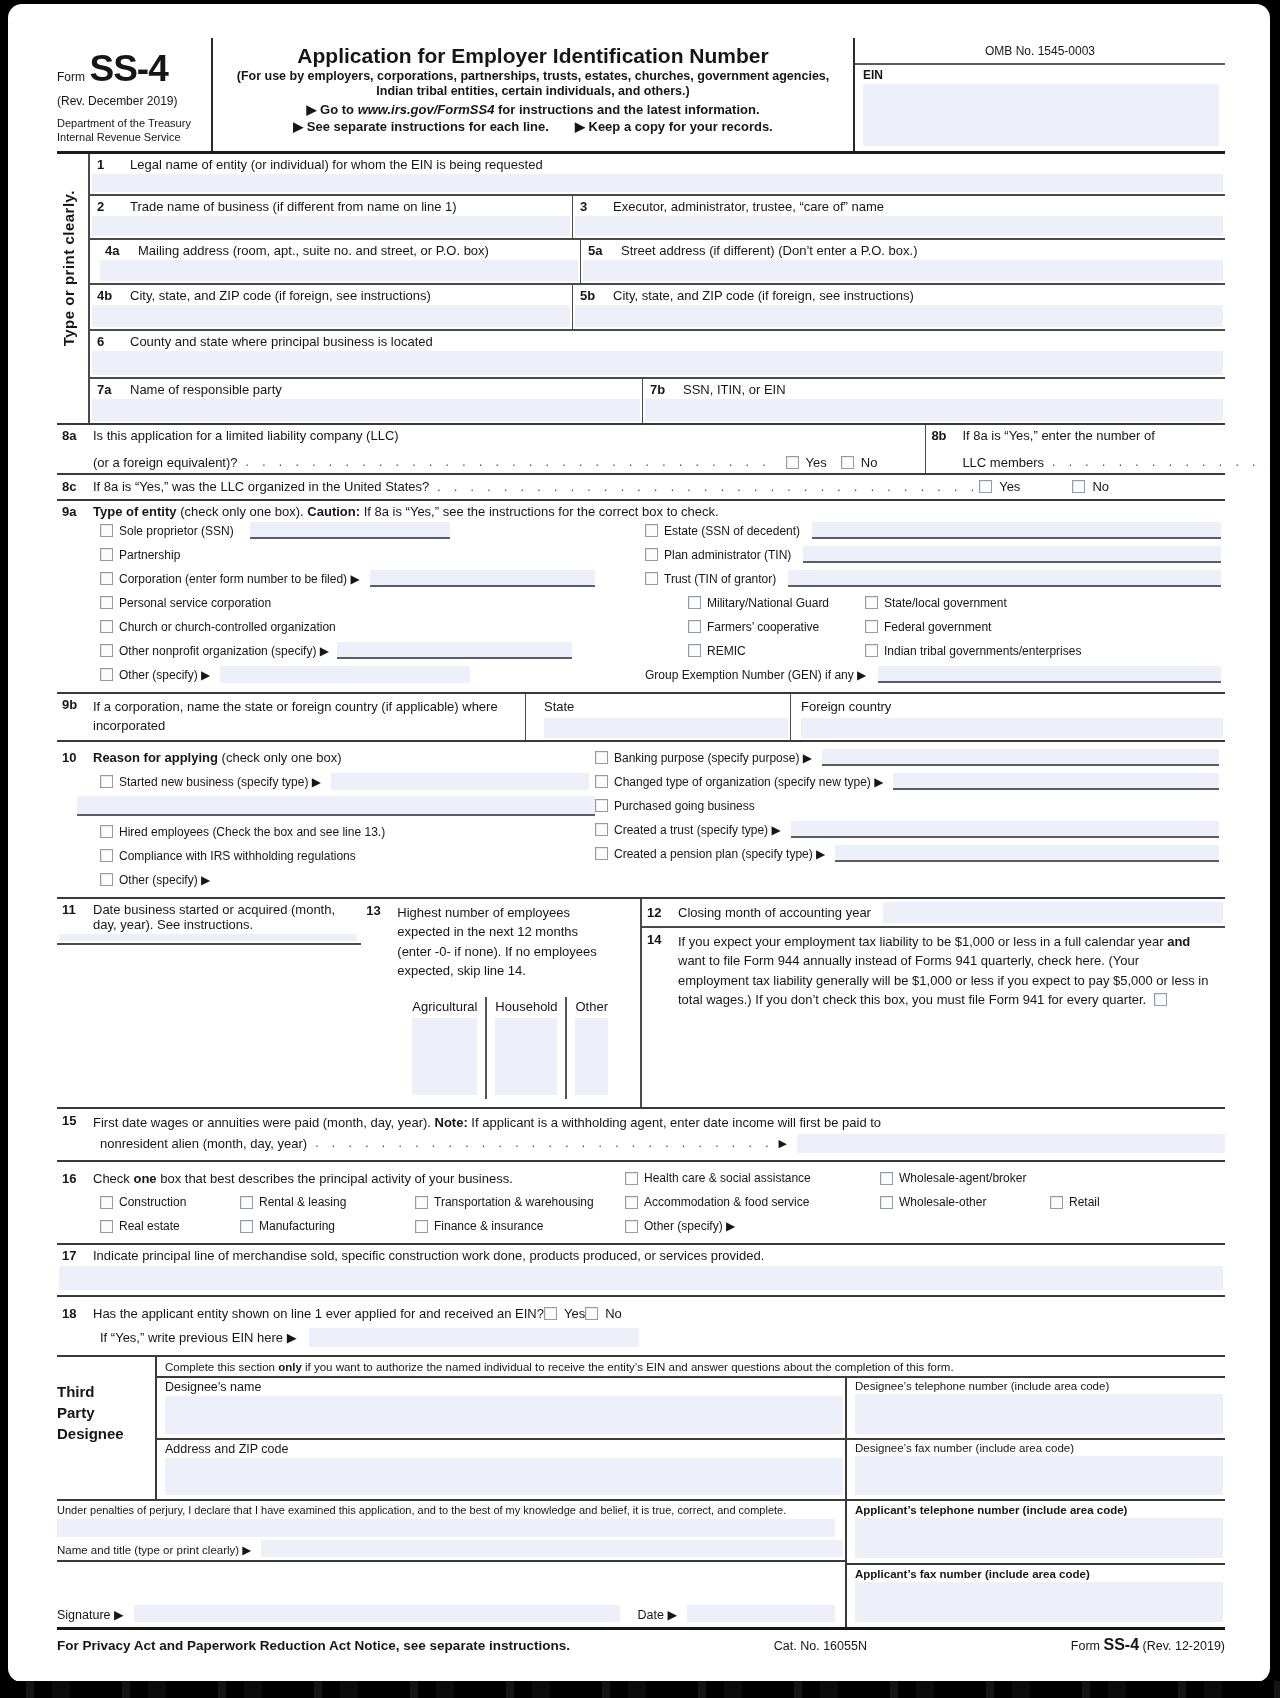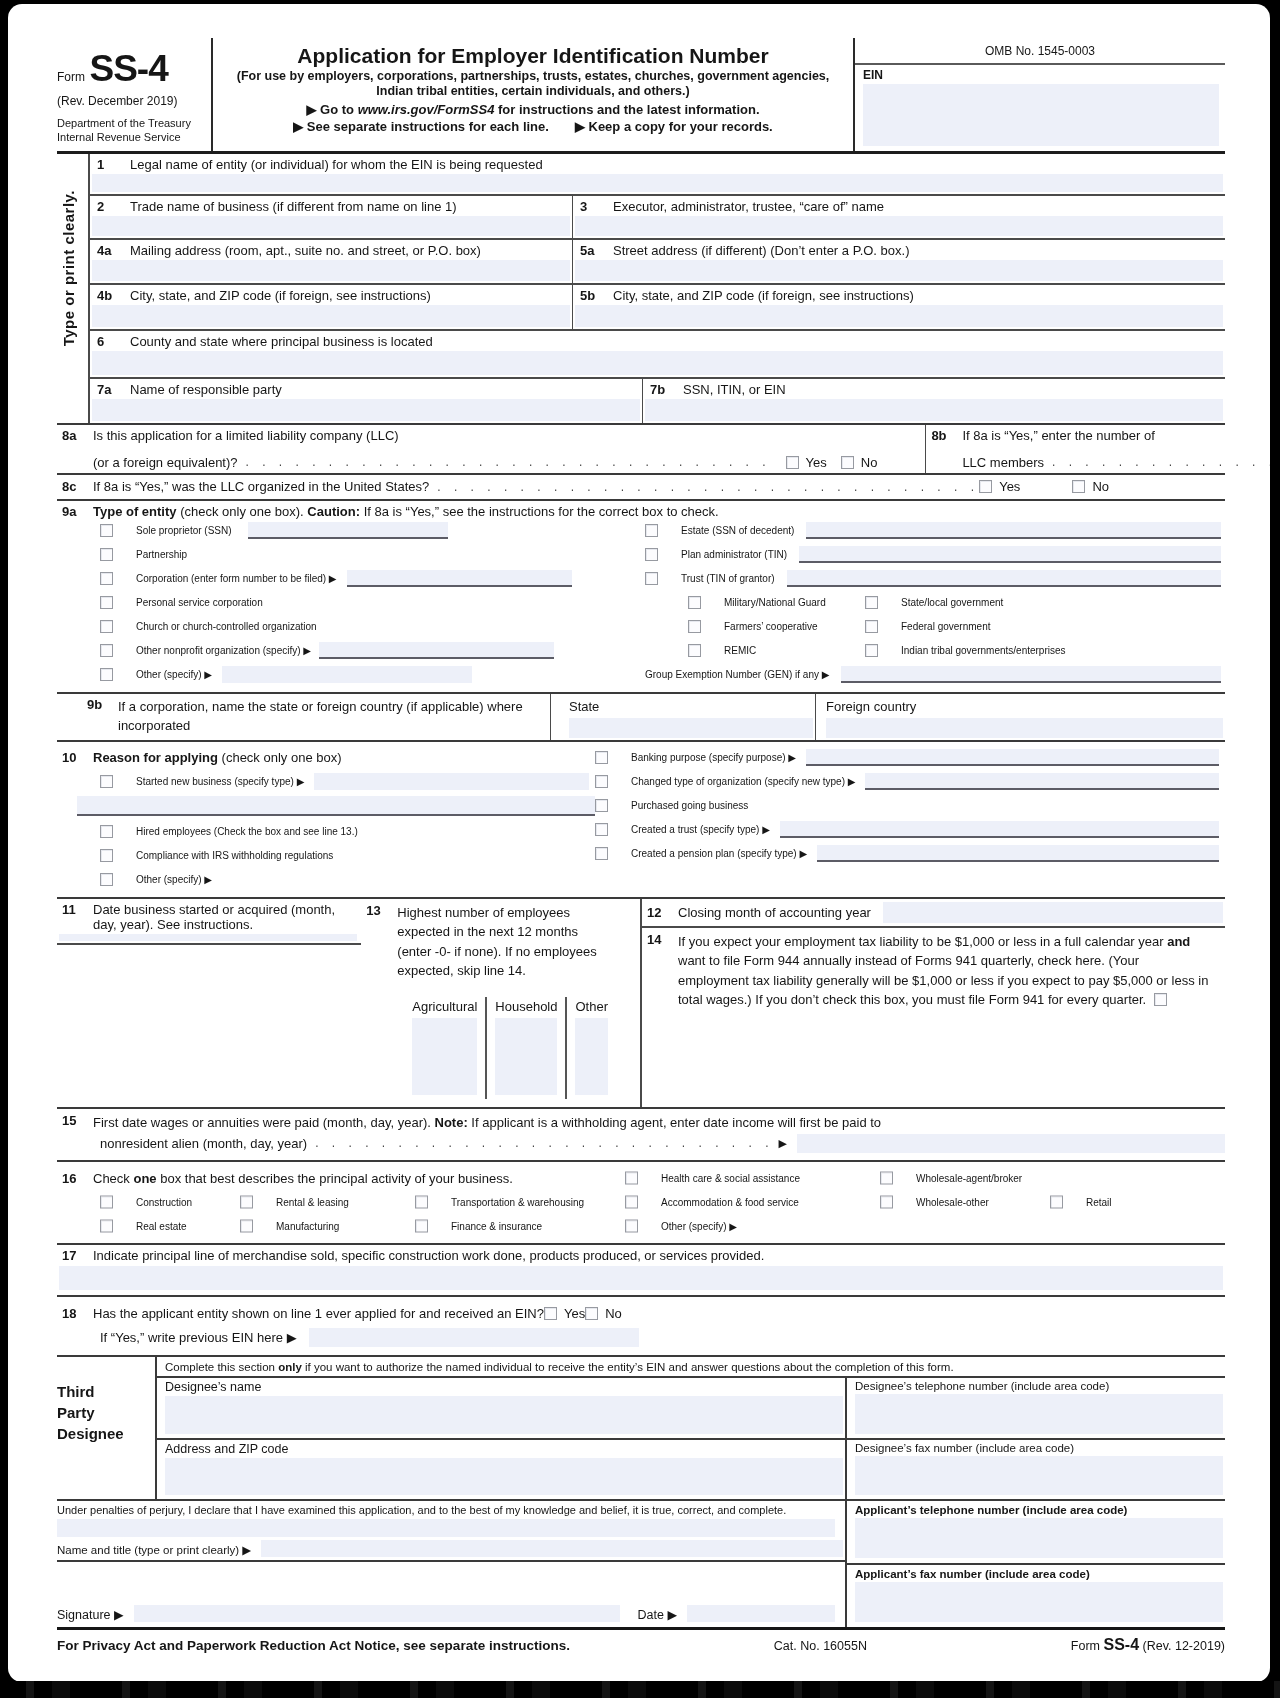--- a/index.html
+++ b/index.html
@@ -35,21 +35,21 @@
   .omb { text-align:center; font-size:12px; padding:6px 4px 5px; border-bottom:2px solid #5a5a5a; }
   .einbox { flex:1; padding:3px 6px 5px 8px; display:flex; flex-direction:column; }
   .ein-lab { font-size:12px; font-weight:bold; }
   
   .fill { background:#edf0f9; }
   .uf { background:#edf0f9; border-bottom:2px solid #5c5c66; }
   .cb { flex:0 0 13px; width:13px; height:13px; border:1px solid #979aa1; background:#fcfcfe;
         box-shadow:inset 1px 1px 0 #e6e8ee; display:inline-block; }
   .num { font-weight:bold; font-size:13px; flex:0 0 36px; padding-left:5px; }
   .lt { font-size:13px; }
-  .opt { display:flex; align-items:center; gap:23px; font-size:10px; white-space:nowrap; }
+  .opt { display:flex; align-items:center; gap:6px; font-size:12px; white-space:nowrap; }
   .dotlead { flex:1; overflow:hidden; white-space:nowrap; letter-spacing:5px; font-size:12px; color:#444; padding:0 8px; }
   .ar { font-size:11px; }
   .yn { display:flex; align-items:center; gap:7px; font-size:13px; }
   .sep { border-top:2.5px solid #3a3a3a; }
   
   .sec-top { display:flex; }
   .vstrip { flex:0 0 31px; position:relative; }
   .vstrip span { position:absolute; top:36px; left:3px; writing-mode:vertical-rl; transform:rotate(180deg);
                  font-weight:bold; font-size:15px; letter-spacing:0.5px; white-space:nowrap; }
   .tbox { flex:1; border-left:2px solid #4a4a4a; display:flex; flex-direction:column; }
@@ -78,21 +78,21 @@
   .lcol { flex:0 0 545px; display:flex; align-items:center; }
   .rcol { flex:1; display:flex; align-items:center; }
   .rcol .opt1 { flex:0 0 220px;padding-left:43px; }
   .uf.w200 { width:200px; height:17px; margin-left:16px; }
   .uf.w225 { width:225px; height:17px; margin-left:10px; }
   .uf.w235 { width:235px; height:17px; margin-left:8px; }
   .fill.w250 { width:250px; height:17px; margin-left:10px; }
   .uf.grow { flex:1; height:17px; margin-left:12px; margin-right:4px; }
   
   .r9b { display:flex; min-height:46px; }
-  .r9b .c1 { flex:0 0 468px; display:flex; padding-top:3px;margin-left:25px; }
+  .r9b .c1 { flex:0 0 468px; display:flex; padding-top:3px; }
   .r9b .c1 .lt { padding-right:24px; line-height:1.5; }
   .r9b .c2 { flex:0 0 265px; border-left:1.5px solid #4a4a4a; padding:3px 0 0 18px; }
   .r9b .c3 { flex:1; border-left:1.5px solid #4a4a4a; padding:3px 0 0 10px; }
   
   .r10 { display:flex; padding:4px 0 5px; }
   .r10 .left { flex:0 0 538px; }
   .r10 .right { flex:1; }
   .r10 .head { display:flex; height:24px; align-items:center; }
   .oline { display:flex; align-items:center; height:24px; padding-left:43px; }
   .oline .fillsm { flex:1; height:17px; margin-left:10px; margin-right:6px; }
@@ -233,21 +233,21 @@
         </div>
         <div class="tcell bl" style="flex:1;">
           <div class="tlab">
               <span class="num">3</span>
               <span class="lt">Executor, administrator, trustee, “care of” name</span>
             </div>
           <div class="fill"></div>
         </div>
       </div>
       <div class="trow" style="height:45px;">
-        <div class="tcell" style="flex:0 0 482px;">
+        <div class="tcell" style="flex:0 0 482px;margin-left:8px;">
           <div class="tlab">
               <span class="num">4a</span>
               <span class="lt">Mailing address (room, apt., suite no. and street, or P.O. box)</span>
             </div>
           <div class="fill"></div>
         </div>
         <div class="tcell bl" style="flex:1;">
           <div class="tlab">
               <span class="num">5a</span>
               <span class="lt">Street address (if different) (Don’t enter a P.O. box.)</span>

